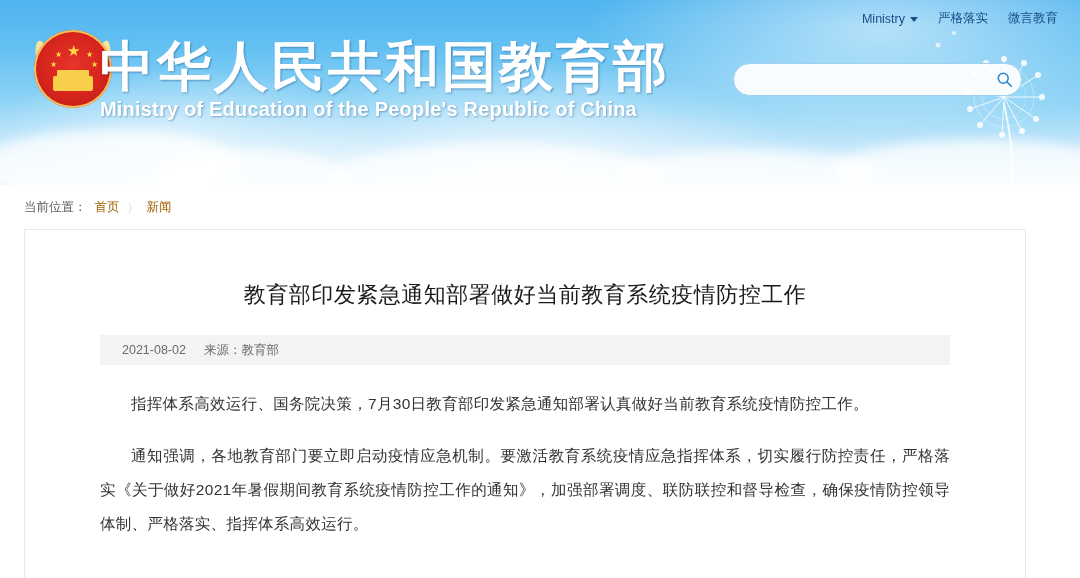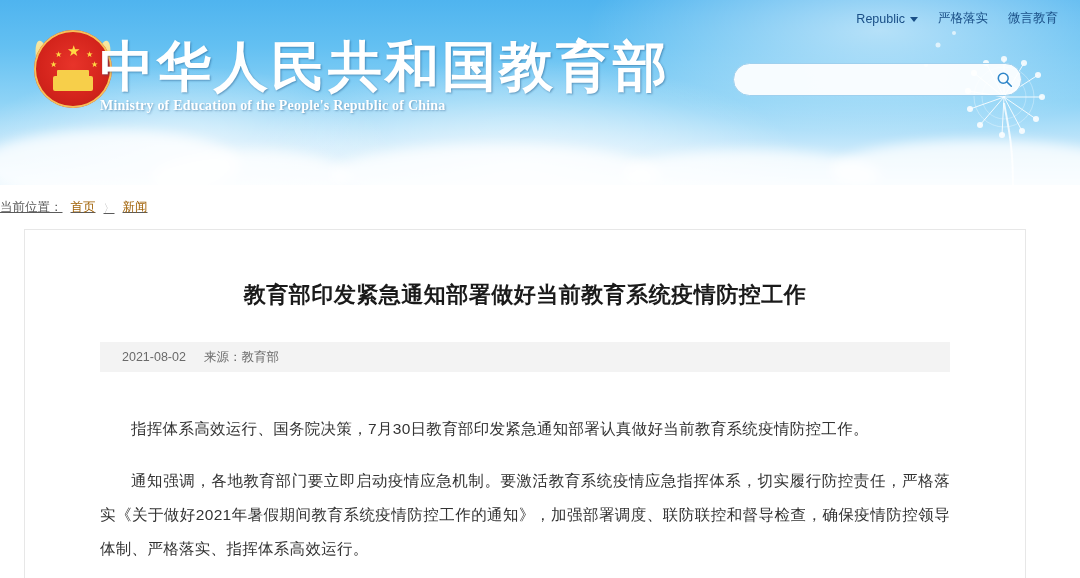--- a/index.html
+++ b/index.html
@@ -149,23 +149,23 @@
   .site-title .cn {
     font-family: "Liberation Serif", serif;
     font-weight: bold;
     font-size: 54px;
     letter-spacing: 3px;
     color: #ffffff;
     text-shadow: 1px 1px 2px rgba(20,70,120,0.45);
     line-height: 54px;
   }
   .site-title .en {
-    font-family: Liberation Serif, serif;
+    font-family: Liberation Sans, sans-serif;
     font-weight: bold;
-    font-size: 14px;
+    font-size: 20px;
     letter-spacing: 0.2px;
     color: #ffffff;
     text-shadow: 1px 1px 2px rgba(20,70,120,0.4);
     margin-top: 4px;
   }
 
   
   .search-wrap {
     position: absolute;
     left: 733px;
@@ -201,26 +201,26 @@
 
   
   .crumb-bar {
     width: 1080px;
     height: 44px;
     background: #ffffff;
     display: flex;
     align-items: center;
   }
   .crumb {
+    margin-left: 24px;
     font-size: 12.5px;
     color: #5b5b5b;
     display: flex;
     align-items: flex-end;
     gap: 8px;
-    text-decoration: underline;
   }
   .crumb .sep {
     color: #bdbdbd;
     font-size: 11px;
   }
   .crumb a {
     color: #a16207;
     text-decoration: none;
   }
 
@@ -231,38 +231,38 @@
     width: 1002px;
     min-height: 360px;
     box-sizing: border-box;
     background: #ffffff;
     border: 1px solid #e7e7e7;
     border-bottom: none;
     padding: 40px 75px 0 75px;
   }
   .article-title {
     font-family: "Liberation Serif", serif;
-    font-weight: bold;
+    font-weight: normal;
     font-size: 22px;
     color: #1a1a1a;
     text-align: center;
     line-height: 34px;
     letter-spacing: 0.5px;
-    margin: 8px 0 30px 0;
+    margin: 8px 0 23px 0;
   }
   .meta-bar {
     background: #f3f3f3;
     height: 30px;
     display: flex;
     align-items: center;
     gap: 18px;
     padding: 0 22px;
     font-size: 12.5px;
     color: #6a6a6a;
-    margin-bottom: 40px;
+    margin-bottom: 22px;
   }
   .article-body p {
     font-size: 15.5px;
     line-height: 34px;
     color: #333333;
     margin: 0 0 18px 0;
     text-indent: 2em;
     letter-spacing: 0.3px;
     text-align: justify;
   }
@@ -318,21 +318,21 @@
       <g fill="#ffffff" fill-opacity="0.7">
         <circle cx="20" cy="20" r="2.5"></circle>
           <circle cx="36" cy="8" r="2"></circle>
           <circle cx="8" cy="40" r="2"></circle>
       </g>
     </svg>
   </div>
 
   <div class="top-links">
     <div class="tl">
-      <span>Republic</span>
+      <span>Ministry</span>
       <span class="chev"></span>
     </div>
     <div class="tl">
       <span>严格落实</span>
     </div>
     <div class="tl">
       <span>微言教育</span>
     </div>
   </div>
 

